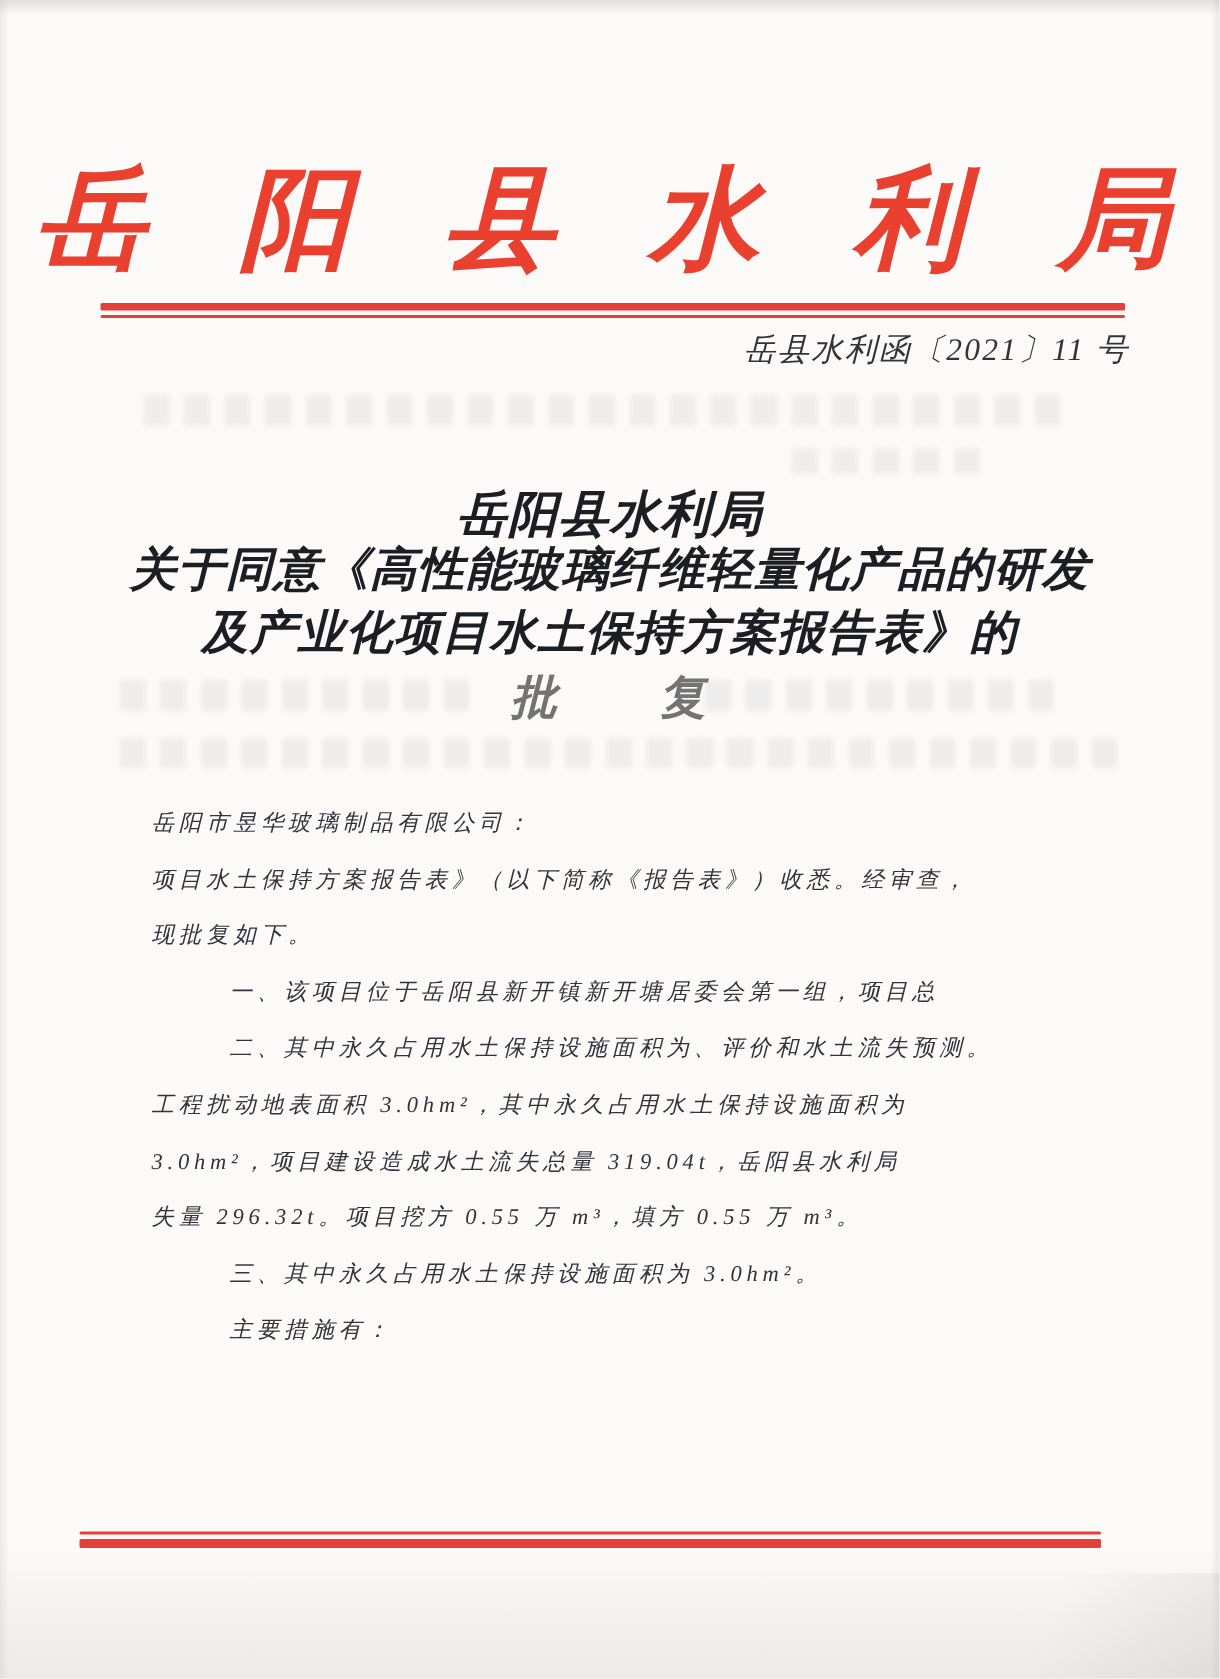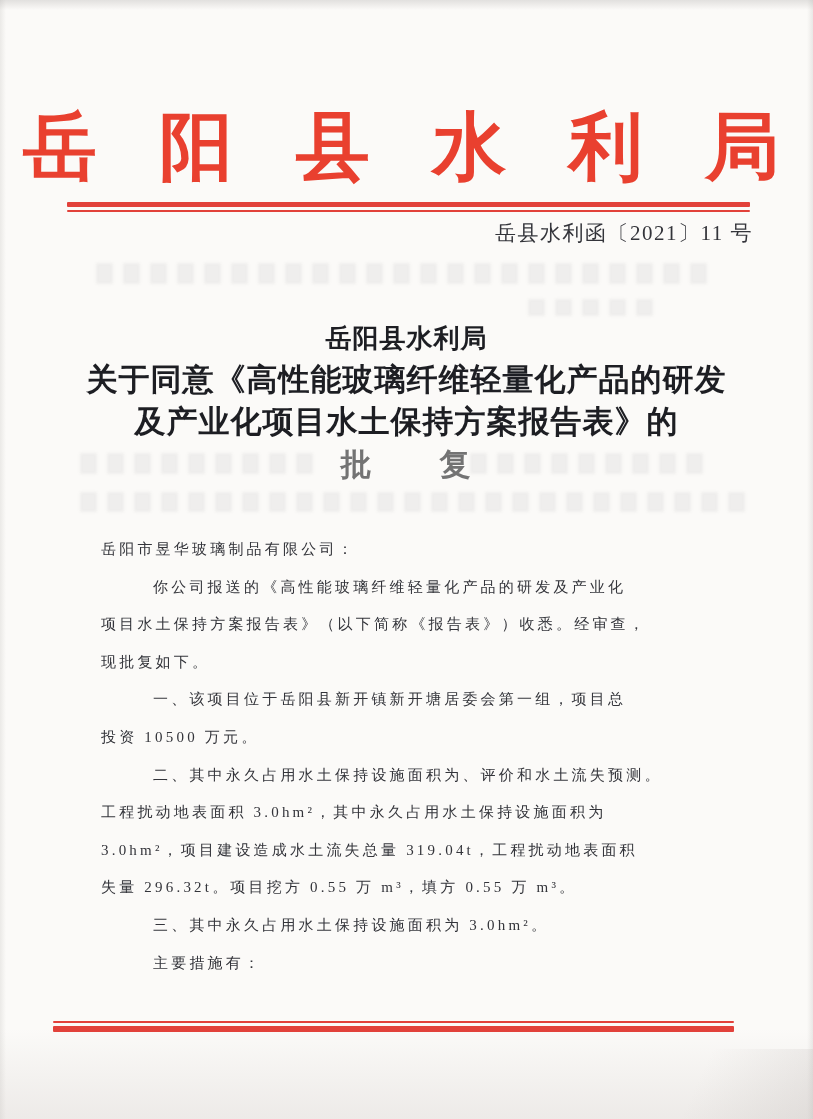--- a/index.html
+++ b/index.html
@@ -37,21 +37,21 @@
   .doc-number{
     position:absolute;top:219px;right:60px;
     font-size:21px;letter-spacing:1.5px;white-space:nowrap;text-align:center;
   }
 
   
   .title-line{
     position:absolute;left:0;width:100%;text-align:center;
     font-weight:bold;white-space:nowrap;letter-spacing:1px;
   }
-  .title-l1{top:321px;font-size:26px;}
+  .title-l1{top:321px;font-size:33px;}
   .title-l2{top:359px;font-size:31px;}
   .title-l3{top:401px;font-size:31px;}
   .title-l4{top:444px;font-size:31px;letter-spacing:2px;}
 
   
   .body-text{
     position:absolute;top:531px;left:101px;width:655px;
     font-size:15px;letter-spacing:3.2px;
   }
   .body-line{height:37.6px;line-height:37.6px;white-space:nowrap;}
@@ -68,21 +68,21 @@
       rgba(110,110,118,0.16) 0 17px, rgba(110,110,118,0) 17px 27px);}
   .ghost-a{top:263px;left:96px;width:615px;height:21px;}
   .ghost-b{top:299px;left:528px;width:125px;height:17px;}
   .ghost-c1{top:453px;left:80px;width:235px;height:21px;}
   .ghost-c2{top:453px;left:470px;width:240px;height:21px;}
   .ghost-d{top:492px;left:80px;width:665px;height:20px;}
 </style>
 </head>
 <body>
 
-<div class="page" style="background: rgb(251, 250, 248);">
+<div class="page" style="background: rgb(251, 250, 248); font-style: italic;">
 
   <div class="edge-top"></div>
   <div class="edge-left"></div>
   <div class="edge-right"></div>
 
   <div class="ghost ghost-a">
       <div class="ghost-row"></div>
     </div>
   <div class="ghost ghost-b">
       <div class="ghost-row"></div>
@@ -103,28 +103,26 @@
 
   <div class="doc-number" style="color: rgb(51, 52, 58);">岳县水利函〔2021〕11 号</div>
 
   <div class="title-line title-l1" style="color: rgb(29, 30, 35);">岳阳县水利局</div>
   <div class="title-line title-l3" style="color: rgb(29, 30, 35);">及产业化项目水土保持方案报告表》的</div>
   <div class="title-line title-l2" style="color: rgb(29, 30, 35);">关于同意《高性能玻璃纤维轻量化产品的研发</div>
   <div class="title-line title-l4" style="color: #737373;">批　　复</div>
 
   <div class="body-text" style="color: rgb(51, 52, 58);">
     <div class="body-line">岳阳市昱华玻璃制品有限公司：</div>
-    <div class="body-line indent">你公司报送的《高性能玻璃纤维轻量化产品的研发及产业化</div>
     <div class="body-line">项目水土保持方案报告表》（以下简称《报告表》）收悉。经审查，</div>
     <div class="body-line">现批复如下。</div>
     <div class="body-line indent">一、该项目位于岳阳县新开镇新开塘居委会第一组，项目总</div>
-    <div class="body-line">投资 10500 万元。</div>
     <div class="body-line indent">二、其中永久占用水土保持设施面积为、评价和水土流失预测。</div>
     <div class="body-line">工程扰动地表面积 3.0hm²，其中永久占用水土保持设施面积为</div>
-    <div class="body-line">3.0hm²，项目建设造成水土流失总量 319.04t，工程扰动地表面积</div>
+    <div class="body-line">3.0hm²，项目建设造成水土流失总量 319.04t，岳阳县水利局</div>
     <div class="body-line">失量 296.32t。项目挖方 0.55 万 m³，填方 0.55 万 m³。</div>
     <div class="body-line indent">三、其中永久占用水土保持设施面积为 3.0hm²。</div>
     <div class="body-line indent">主要措施有：</div>
   </div>
 
   <div class="rule rule-f-thin" style="background: rgb(226, 65, 58);"></div>
   <div class="rule rule-f-thick" style="background: rgb(226, 65, 58);"></div>
 
   <div class="bottom-shade"></div>
   <div class="crease"></div>

